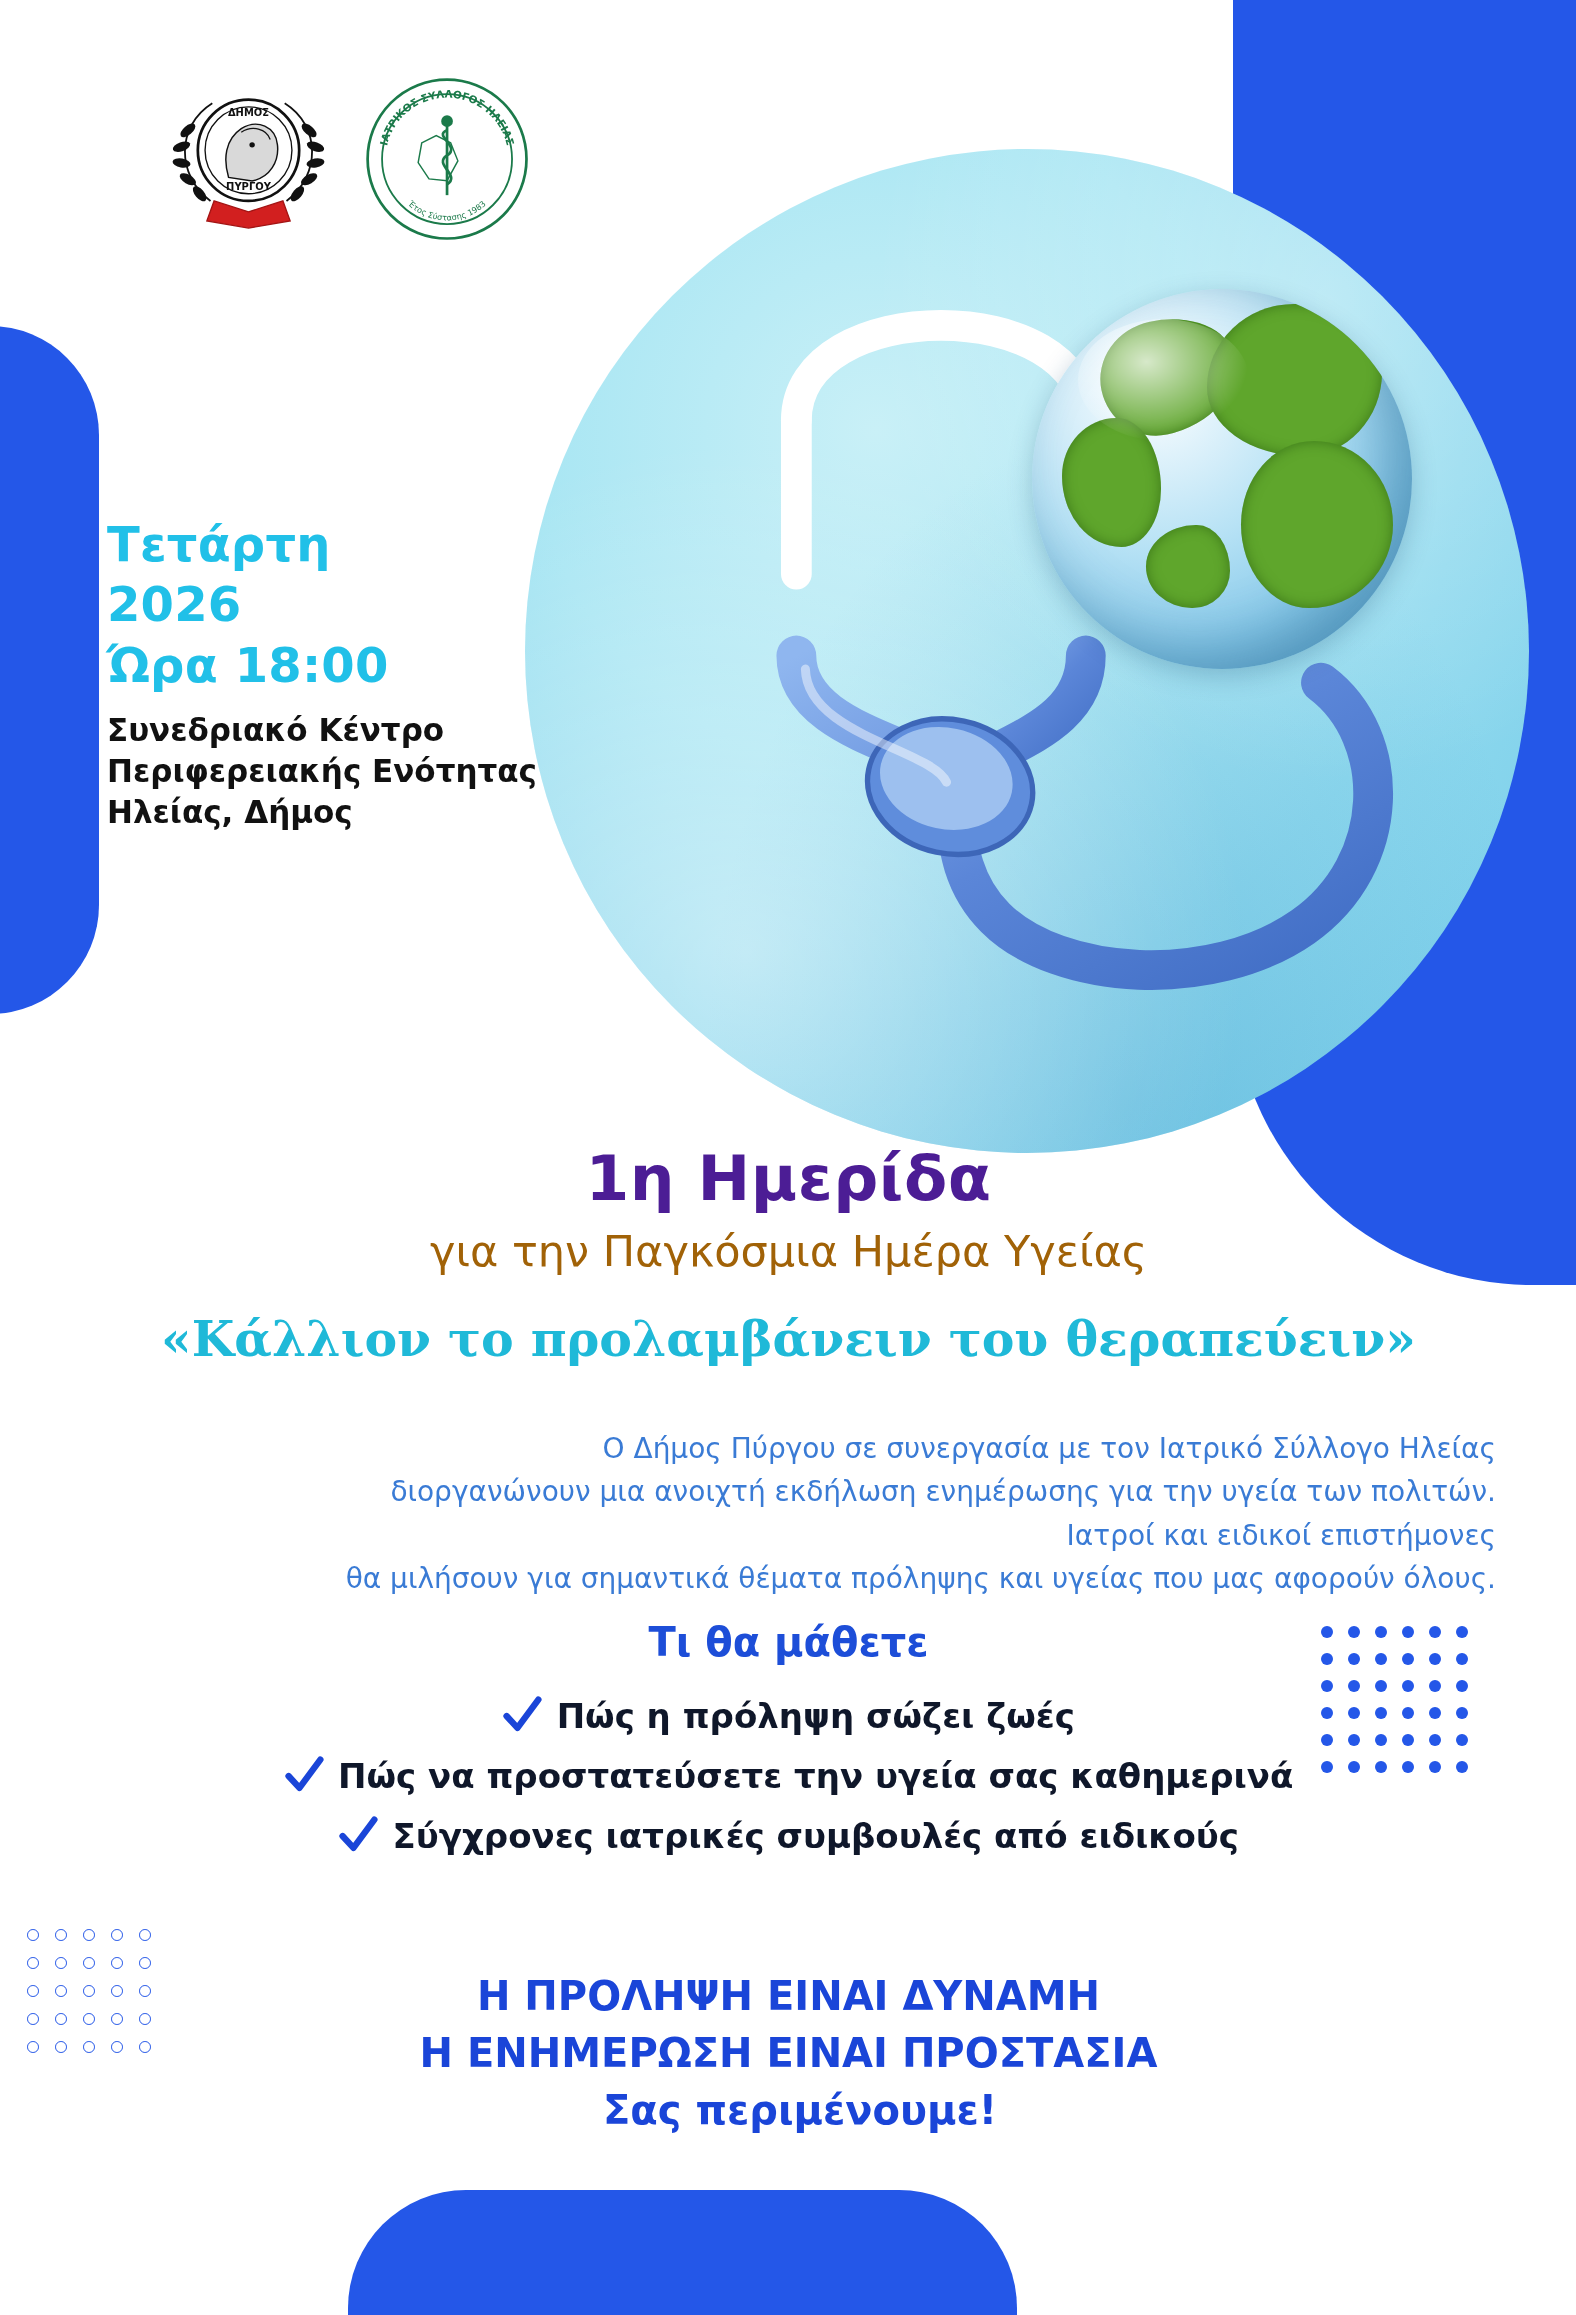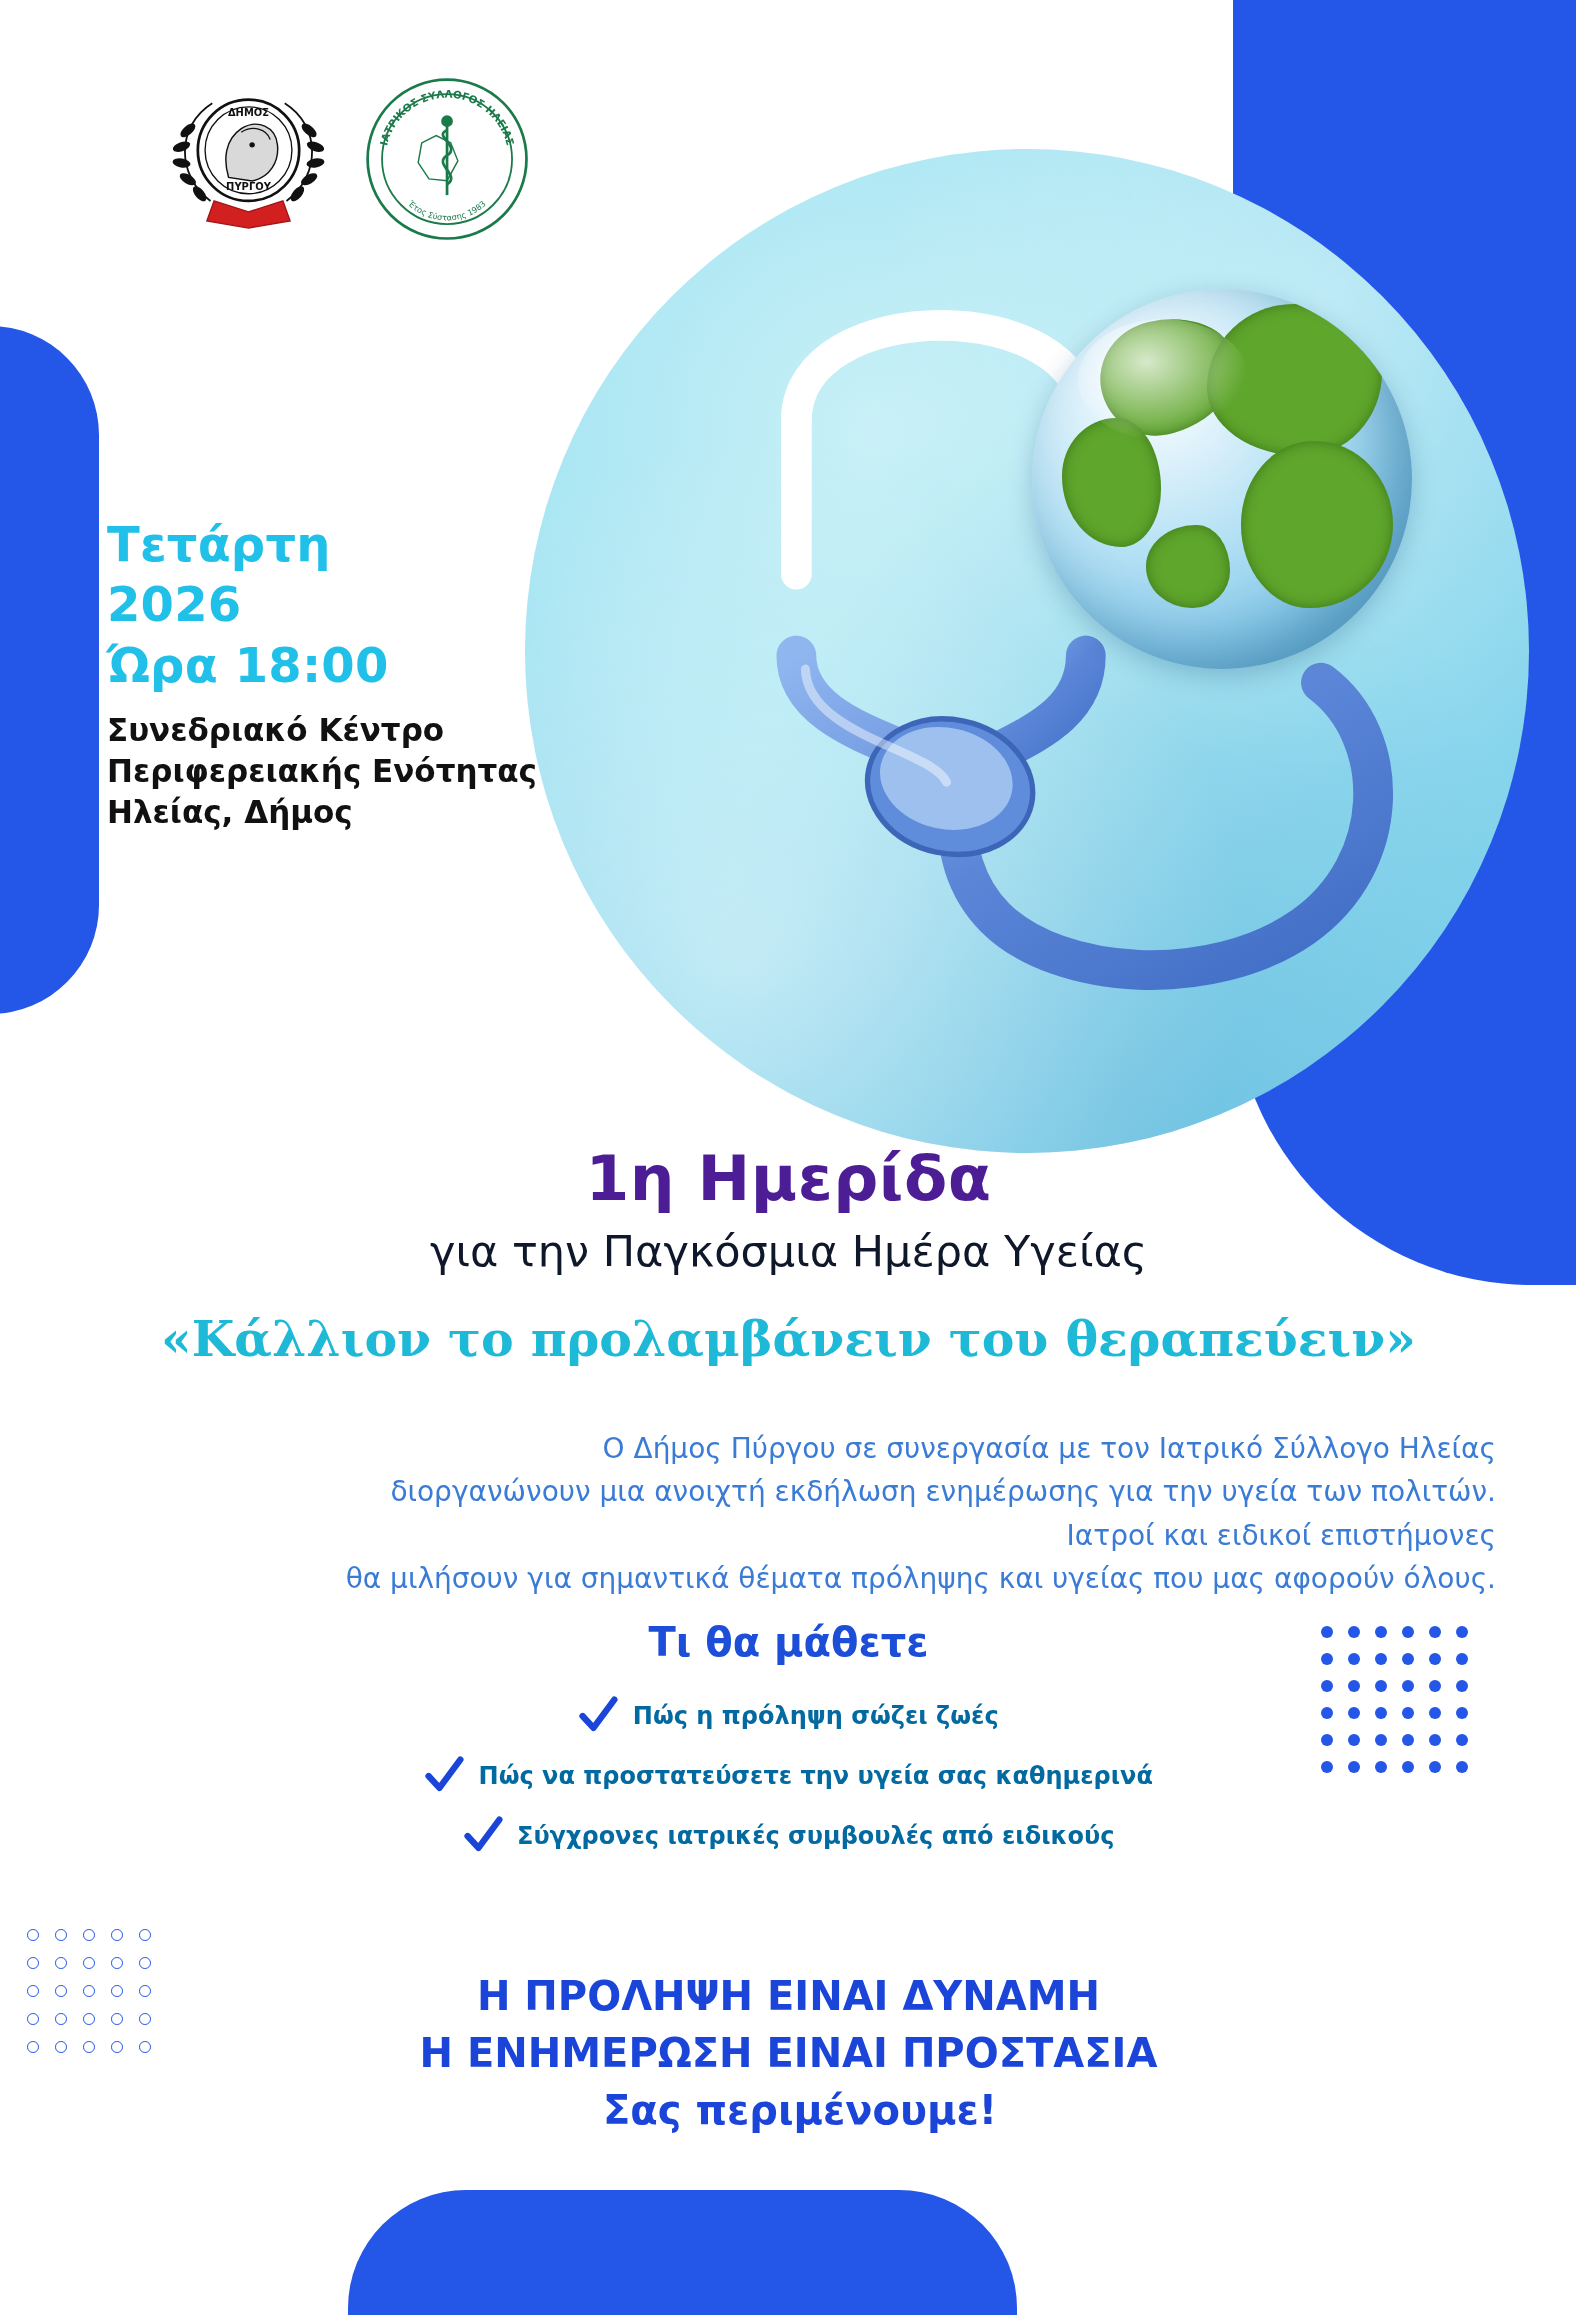--- a/index.html
+++ b/index.html
@@ -206,21 +206,21 @@
     z-index: 6;
   }
   .title-main {
     color: #4c1d95;
     font-size: 63px;
     font-weight: 700;
     letter-spacing: 0.5px;
   }
   .title-sub {
     margin-top: 11px;
-    color: #0f172a;
+    color: #a16207;
     font-size: 43px;
     font-weight: 400;
   }
   .quote {
     margin-top: 34px;
     color: #1fb9d8;
     font-size: 49px;
     font-weight: 700;
     font-family: "DejaVu Serif", "Liberation Serif", serif;
   }
@@ -255,22 +255,22 @@
     z-index: 6;
     display: flex;
     flex-direction: column;
     align-items: center;
     gap: 20px;
   }
   .bullet {
     display: flex;
     align-items: center;
     gap: 14.5px;
-    color: #0369a1;
-    font-size: 24px;
+    color: #0f172a;
+    font-size: 34px;
     font-weight: 600;
   }
   .check {
     width: 40px;
     height: 40px;
     flex: none;
     position: relative;
   }
   .check svg { display: block; }
 

